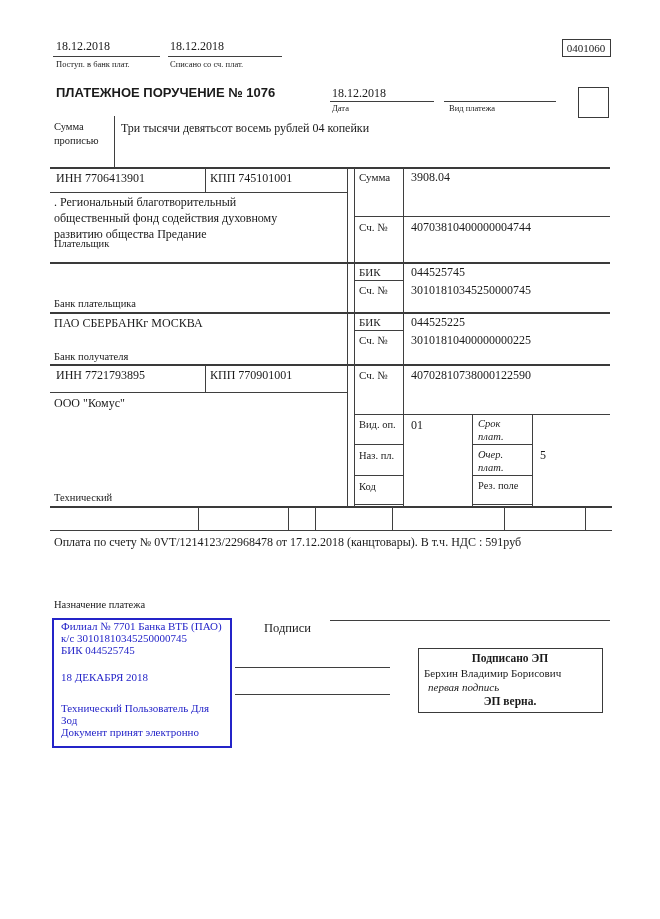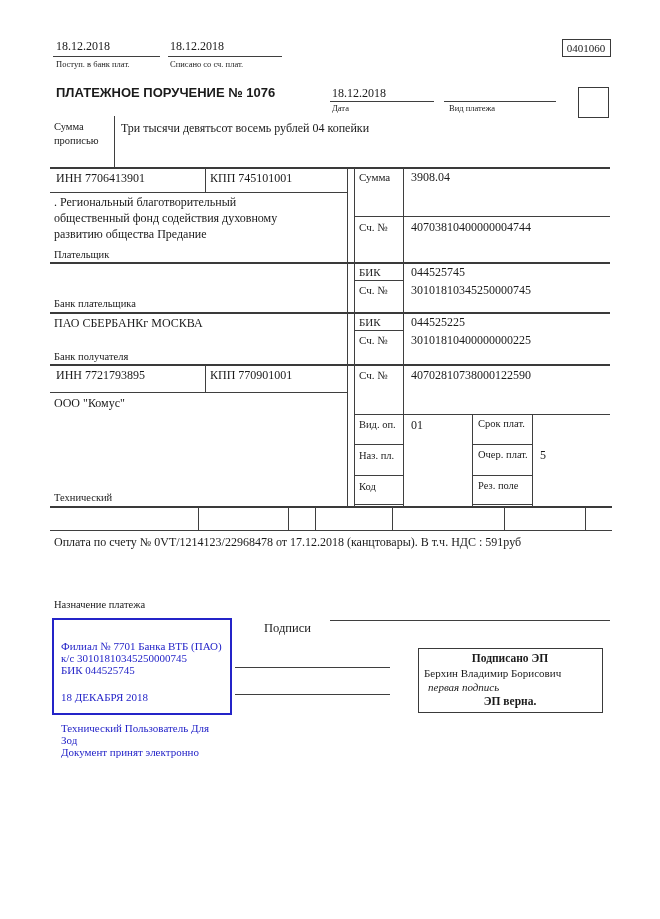--- a/index.html
+++ b/index.html
@@ -6,21 +6,21 @@
   .page{position:relative;width:660px;height:919px;background:#ffffff;overflow:hidden;
         font-family:"Liberation Serif", serif;color:#1a1a1a;}
   .t{position:absolute;white-space:nowrap;color:#1a1a1a;line-height:1.15;}
   .s85{font-size:8.5px;text-align:right;}
   .s10{font-size:10.5px;}
   .s11{font-size:11px;}
   .s12{font-size:12px;}
   .b{font-weight:bold;}
   .sans{font-family:"Liberation Sans", sans-serif;}
   .ctr{text-align:center;}
-  .wrap{white-space:normal;}
+  .wrap{white-space:normal;font-style:italic;}
   .hl{position:absolute;height:1px;background:#3f3f3f;}
   .hl2{position:absolute;height:2px;background:#3a3a3a;}
   .vl{position:absolute;width:1px;background:#3f3f3f;}
   .box{position:absolute;border:1.5px solid #3a3a3a;background:#fff;box-sizing:border-box;}
   .bluebox{position:absolute;border:2px solid #2424c8;box-sizing:border-box;}
   .bb p{margin:0;padding:0;font-size:11px;line-height:12px;color:#2424c8;}
 </style>
 </head>
 <body>
 
@@ -83,21 +83,21 @@
   <i class="vl" style="left:315px;top:507px;height:23px"></i>
   <i class="vl" style="left:392px;top:507px;height:23px"></i>
   <i class="vl" style="left:504px;top:507px;height:23px"></i>
   <i class="vl" style="left:585px;top:507px;height:23px"></i>
 
   <span class="t s12" style="left:56px;top:172px">ИНН 7706413901</span>
   <span class="t s12" style="left:210px;top:172px">КПП 745101001</span>
   <span class="t s12" style="left:54px;top:196px">. Региональный благотворительный</span>
   <span class="t s12" style="left:54px;top:212px">общественный фонд содействия духовному</span>
   <span class="t s12" style="left:54px;top:228px">развитию общества Предание</span>
-  <span class="t s10" style="left:54px;top:249px">Плательщик</span>
+  <span class="t s10" style="left:54px;top:238px">Плательщик</span>
 
   <span class="t s10" style="left:54px;top:298px">Банк плательщика</span>
 
   <span class="t s12" style="left:54px;top:317px">ПАО СБЕРБАНКг МОСКВА</span>
   <span class="t s10" style="left:54px;top:351px">Банк получателя</span>
 
   <span class="t s12" style="left:56px;top:369px">ИНН 7721793895</span>
   <span class="t s12" style="left:210px;top:369px">КПП 770901001</span>
   <span class="t s12" style="left:54px;top:397px">ООО "Комус"</span>
   <span class="t s10" style="left:54px;top:492px">Технический</span>
@@ -126,21 +126,21 @@
   <span class="t s10 wrap" style="left:478px;top:417px;width:50px;line-height:13px">Срок плат.</span>
   <span class="t s10" style="left:359px;top:450px">Наз. пл.</span>
   <span class="t s10 wrap" style="left:478px;top:448px;width:50px;line-height:13px">Очер. плат.</span>
   <span class="t s12" style="left:540px;top:449px">5</span>
   <span class="t s10" style="left:359px;top:481px">Код</span>
   <span class="t s10" style="left:478px;top:480px">Рез. поле</span>
 
   <span class="t s12" style="left:54px;top:536px">Оплата по счету № 0VT/1214123/22968478 от 17.12.2018 (канцтовары). В т.ч. НДС : 591руб</span>
   <span class="t s10" style="left:54px;top:599px">Назначение платежа</span>
 
-  <div class="bluebox bb" style="left:52px;top:618px;width:180px;height:97px;padding:20px 7px">
+  <div class="bluebox bb" style="left:52px;top:618px;width:180px;height:130px;padding:0 7px">
     <p>Филиал № 7701 Банка ВТБ (ПАО)</p>
     <p>к/с 30101810345250000745</p>
     <p>БИК 044525745</p>
     <p style="margin-top:15px">18 ДЕКАБРЯ 2018</p>
     <p style="margin-top:19px">Технический Пользователь Для</p>
     <p>Зод</p>
     <p>Документ принят электронно</p>
   </div>
 
   <span class="t s12 ctr" style="left:240px;top:621px;width:95px;font-size:12.5px">Подписи</span>

